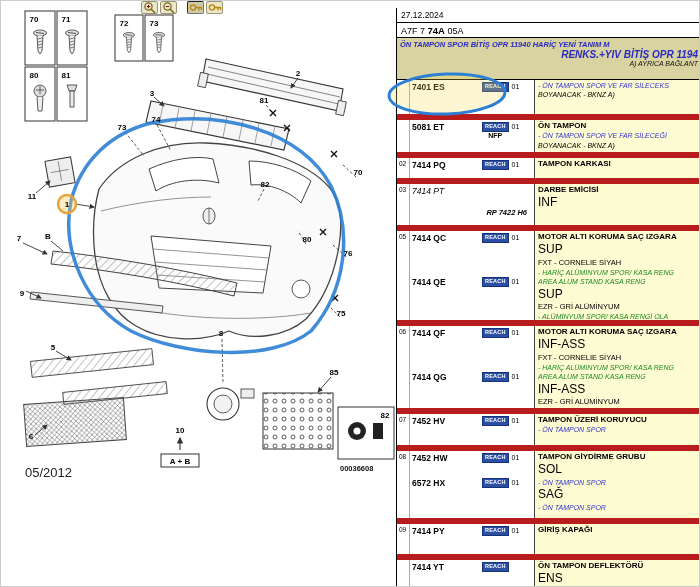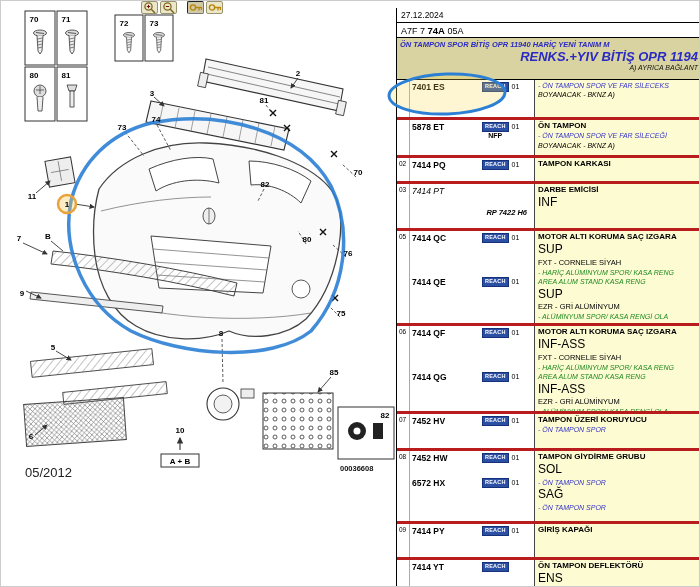--- a/index.html
+++ b/index.html
@@ -16,23 +16,23 @@
   .tbgap{width:6px;}
   .co{font:bold 8px "Liberation Sans",sans-serif;}
   
   .rp{position:absolute;left:395px;top:7px;width:305px;height:587px;border-left:1px solid #000;
       background:#fff;overflow:hidden;box-sizing:border-box;}
   .doc-date{height:15px;border-bottom:1px solid #000;font-size:8.5px;padding:2px 0 0 4px;box-sizing:border-box;}
   .doc-ref{height:15px;border-bottom:1px solid #000;font-size:9px;padding:2px 10px 0 4px;box-sizing:border-box;}
   .doc-ref b{font-size:9.5px;}
   .note{height:42px;background:#d8d3a0;border-bottom:1px solid #000;box-sizing:border-box;padding:2px 3px;}
   .n1{font-size:7.5px;font-weight:bold;font-style:italic;color:#2a2ac4;white-space:nowrap;overflow:hidden;}
-  .n2{font-size:13px;font-weight:bold;font-style:italic;color:#2a2ac4;text-align:right;white-space:nowrap;}
+  .n2{font-size:10px;font-weight:bold;font-style:italic;color:#2a2ac4;text-align:right;white-space:nowrap;}
   .n3{font-size:7px;font-style:italic;color:#111;text-align:right;white-space:nowrap;}
-  .trow{display:flex;border-bottom:3px solid #b91c1c;box-sizing:border-box;overflow:hidden;}
+  .trow{display:flex;border-bottom:6px solid #b91c1c;box-sizing:border-box;overflow:hidden;}
   .h40{height:40px}.h38{height:38px}.h26{height:26px}.h47{height:47px}.h95{height:95px}
   .h88{height:88px}.h37{height:37px}.h73{height:73px}.h36{height:36px}.h60{height:60px}
   .cref{width:13px;flex:none;font-size:6.5px;padding:2px 0 0 2px;border-right:1px solid #aaa;box-sizing:border-box;}
   .cmain{width:124px;flex:none;padding:2px 1px 0 2px;box-sizing:border-box;}
   .cdesc{flex:1;background:#fdfbd2;border-left:1px solid #444;padding:1px 0 0 3px;overflow:hidden;box-sizing:border-box;}
   .pline{display:flex;align-items:flex-start;}
   .code{width:70px;flex:none;font-size:8.5px;font-weight:bold;white-space:nowrap;}
   .code.it{font-style:italic;font-weight:normal;}
   .badgewrap{display:flex;flex-direction:column;align-items:center;flex:none;}
   .reach{background:#2b4fa3;border:1px solid #16307a;color:#fff;font-size:5.5px;font-weight:bold;
@@ -308,21 +308,21 @@
       <div class="cdesc">
         <div class="dblue">- ÖN TAMPON SPOR VE FAR SİLECEKS</div>
         <div class="dit">BOYANACAK - BKNZ A)</div>
       </div>
     </div>
 
     <div class="trow h38">
       <div class="cref"></div>
       <div class="cmain">
         <div class="pline">
-          <span class="code">5878 ET</span>
+          <span class="code">5081 ET</span>
           <span class="badgewrap">
             <span class="reach">REACH</span>
             <span class="nfp">NFP</span>
           </span>
           <span class="qty">01</span>
         </div>
       </div>
       <div class="cdesc">
         <div class="dtitle">ÖN TAMPON</div>
         <div class="dblue">- ÖN TAMPON SPOR VE FAR SİLECEĞİ</div>

